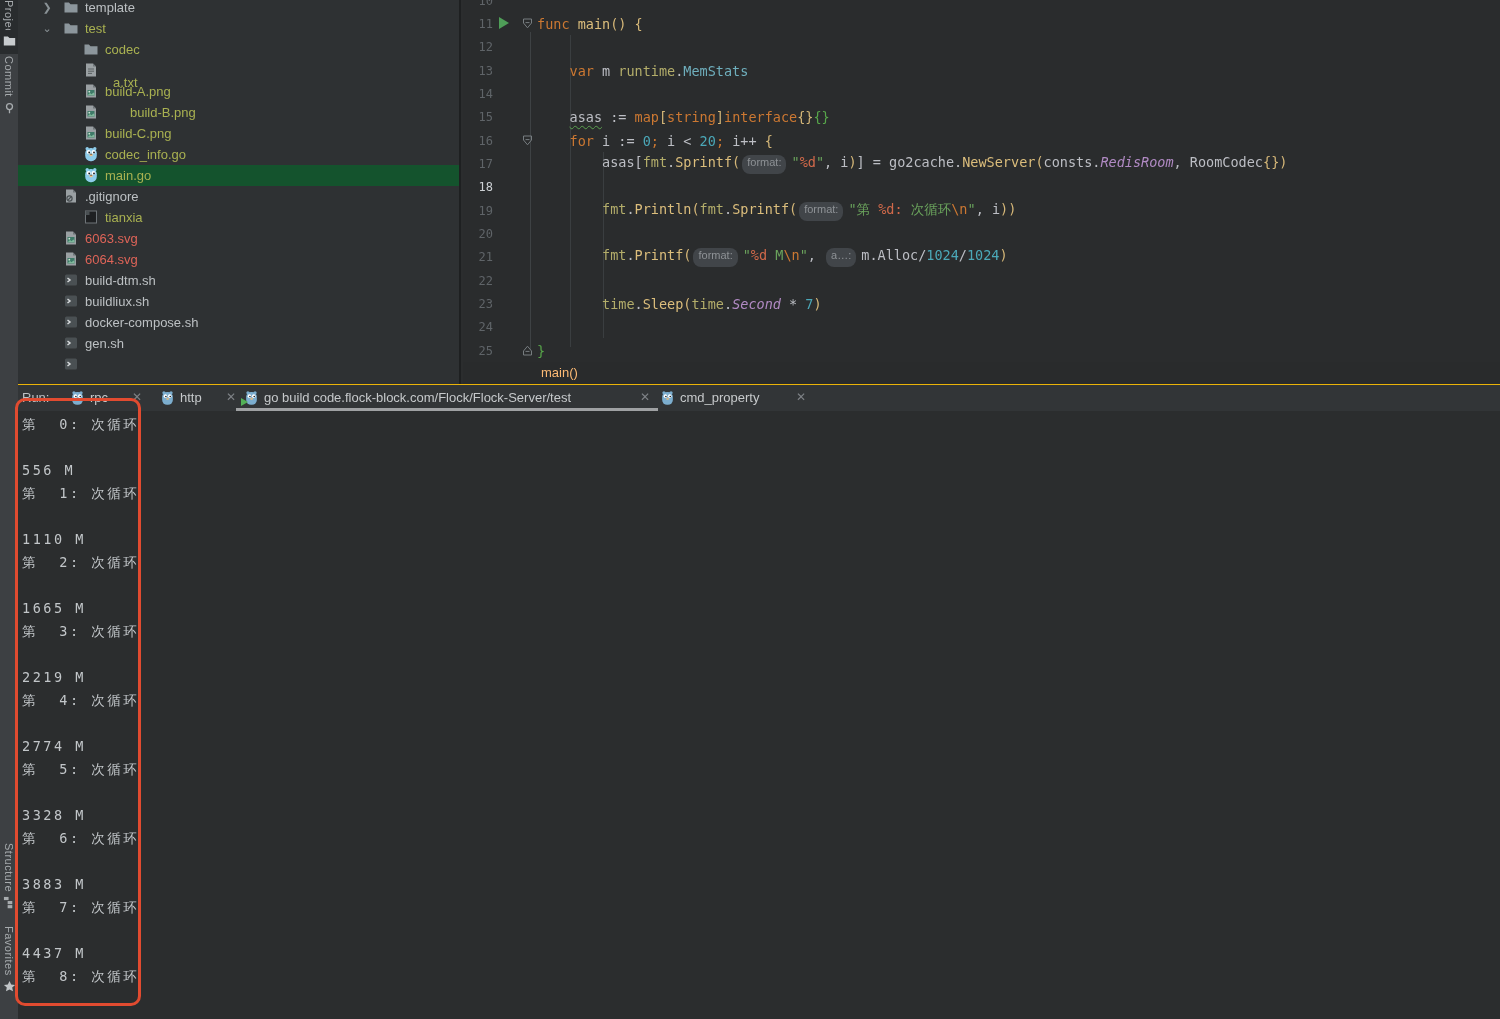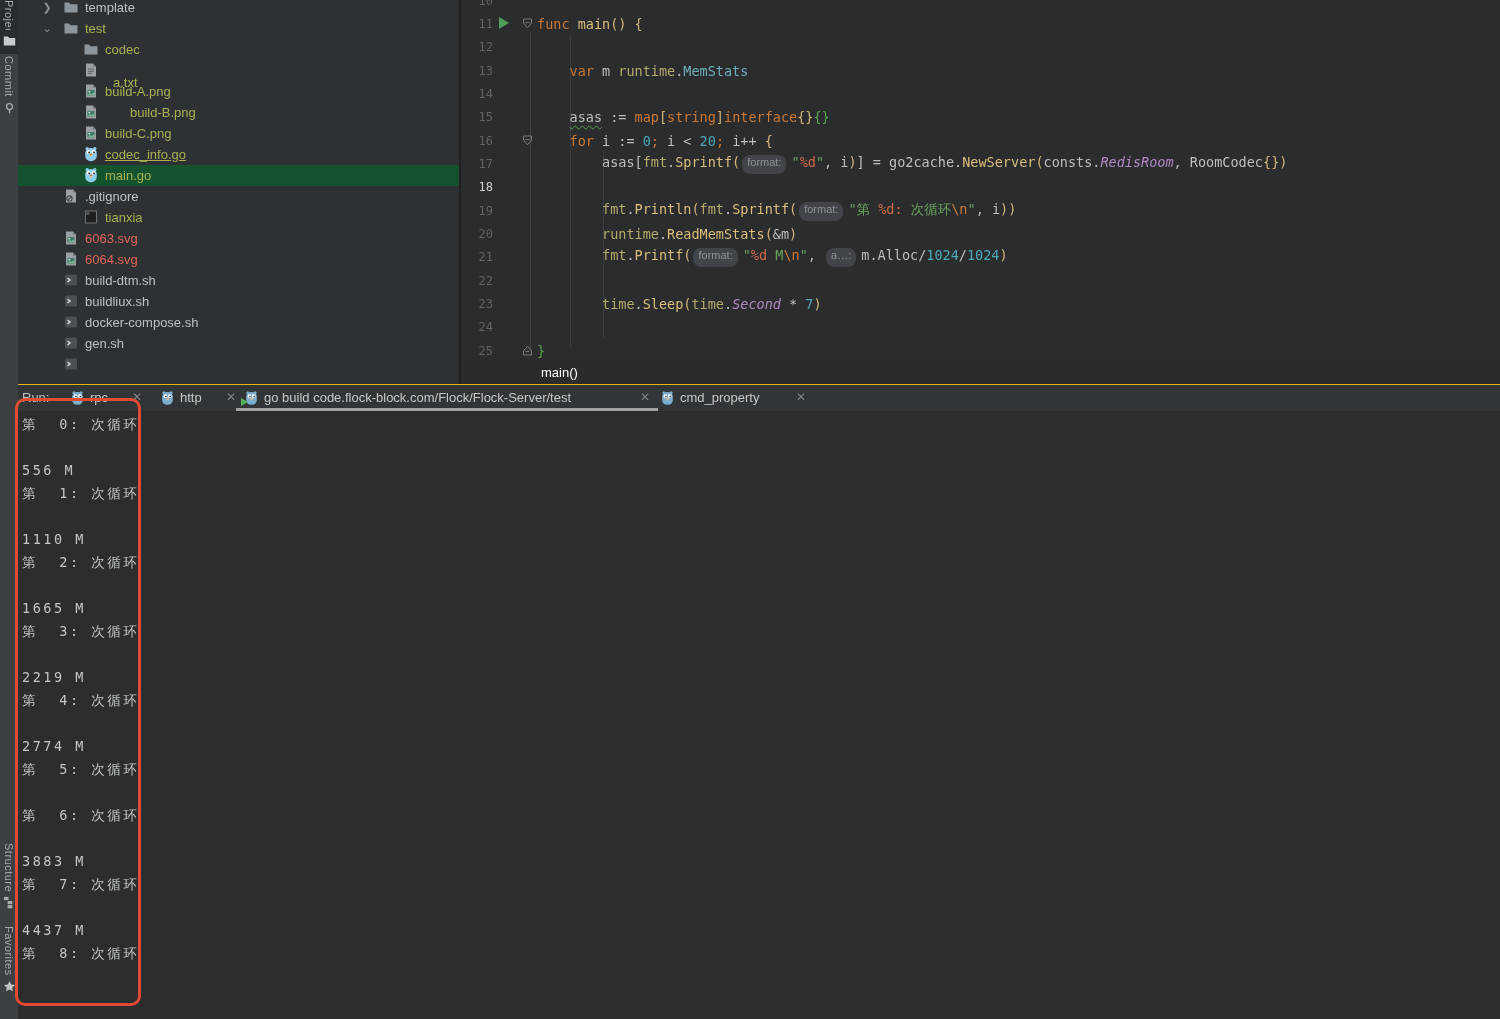--- a/index.html
+++ b/index.html
@@ -36,21 +36,21 @@
   .codetxt { flex:1; white-space:pre; font-family:"DejaVu Sans Mono",monospace; font-size:13.5px; color:#BCBEC4; }
   .guide { position:absolute; width:1px; background:#3A3E40; z-index:0; }
   .tk-kw{color:#CC7832} .tk-pl{color:#BCBEC4} .tk-fn{color:#DCBE7C} .tk-pkg{color:#B3AD6A}
   .tk-type{color:#6FAFBD} .tk-num{color:#4BA8B8} .tk-str{color:#6AA35C} .tk-spec{color:#D0694A}
   .tk-esc{color:#CC7832} .tk-const{color:#B18AC4;font-style:italic}
   .tk-bg{color:#D5B778} .tk-bgr{color:#57A64A}
   .tk-err{color:#BCBEC4; text-decoration:underline; text-decoration-style:wavy; text-decoration-color:#5BA14F; text-underline-offset:3px; text-decoration-thickness:1px;}
   .hint { display:inline-block; background:#414549; color:#8E9296; font-size:11px; line-height:15px; height:19px;
           border-radius:8px; padding:0 5px; margin:0 5px 0 2px; vertical-align:1px; font-family:"Liberation Sans",sans-serif; }
   #breadcrumb { position:absolute; left:0; bottom:0; width:100%; height:22px; background:#292B2C;
-                font-size:13px; color:#ffffff; line-height:22px; padding-left:78px; }
+                font-size:13px; color:#fdba74; line-height:22px; padding-left:78px; }
 
   
   #runpanel { position:absolute; left:0; top:384px; width:1500px; height:635px; background:#2B2D2E; border-top:1px solid #eab308; }
   #tabbar { position:absolute; left:0; top:0; width:100%; height:26px; background:#323537; }
   #run-label { position:absolute; left:22px; top:0; line-height:26px; font-size:13px; color:#BDC0C3; }
   .rtab { position:absolute; top:0; height:26px; cursor:pointer; }
   .rtab .ticon { position:absolute; left:0; top:5px; width:15px; height:16px; }
   .rtab .tname { position:absolute; left:20px; top:0; line-height:25px; font-size:13px; color:#C6C9CB; white-space:nowrap; }
   .rtab .tclose { position:absolute; top:0; line-height:25px; font-size:12px; color:#7E8286; cursor:pointer; }
   .rtab.active .underline { position:absolute; left:-8px; right:-4px; bottom:0; height:3px; background:#9FA1A3; }
@@ -181,21 +181,21 @@
             <circle cx="11.8" cy="2.7" r="1.7" fill="#8ECCEA"></circle>
             <rect x="2.2" y="1.9" width="11.6" height="13.3" rx="5.4" fill="#8ECCEA"></rect>
             <circle cx="5.7" cy="6.1" r="2" fill="#FFFFFF"></circle>
             <circle cx="10.5" cy="6.1" r="2" fill="#FFFFFF"></circle>
             <circle cx="6.2" cy="6.5" r=".9" fill="#17181A"></circle>
             <circle cx="11" cy="6.5" r=".9" fill="#17181A"></circle>
             <ellipse cx="8.1" cy="9" rx="1.7" ry="1.2" fill="#E8C28F"></ellipse>
             <path d="M7.1 8.3h2" stroke="#6B4A2F" stroke-width=".8"></path>
           </svg>
         </span>
-        <span class="t-label c-olive" style="left: 87px; text-decoration: underline;">codec_info.go</span>
+        <span class="t-label c-olive" style="left: 87px;">codec_info.go</span>
       </div>
       <div class="tree-row sel">
         <span class="t-ico" style="left: 65px;">
           <svg width="16" height="16" viewBox="0 0 16 16">
             <circle cx="4.2" cy="2.7" r="1.7" fill="#8ECCEA"></circle>
             <circle cx="11.8" cy="2.7" r="1.7" fill="#8ECCEA"></circle>
             <rect x="2.2" y="1.9" width="11.6" height="13.3" rx="5.4" fill="#8ECCEA"></rect>
             <circle cx="5.7" cy="6.1" r="2" fill="#FFFFFF"></circle>
             <circle cx="10.5" cy="6.1" r="2" fill="#FFFFFF"></circle>
             <circle cx="6.2" cy="6.5" r=".9" fill="#17181A"></circle>
@@ -363,21 +363,20 @@
           <span class="codetxt"></span>
         </div>
         <div class="code-row">
           <span class="ln">19</span>
           <span class="gz"></span>
           <span class="codetxt"><span class="tk-ws">        </span><span class="tk-pkg">fmt</span><span class="tk-pl">.</span><span class="tk-fn">Println</span><span class="tk-bg">(</span><span class="tk-pkg">fmt</span><span class="tk-pl">.</span><span class="tk-fn">Sprintf</span><span class="tk-bg">(</span><span class="hint">format:</span><span class="tk-str">"第 </span><span class="tk-spec">%d:</span><span class="tk-str"> 次循环</span><span class="tk-esc">\n</span><span class="tk-str">"</span><span class="tk-pl">, i</span><span class="tk-bg">))</span></span>
         </div>
         <div class="code-row">
           <span class="ln">20</span>
           <span class="gz"></span>
-          <span class="codetxt"><span class="tk-ws">        </span><span class="tk-pkg">runtime</span><span class="tk-pl">.</span><span class="tk-fn">ReadMemStats</span><span class="tk-bg">(</span><span class="tk-pl">&amp;m</span><span class="tk-bg">)</span></span>
         </div>
         <div class="code-row">
           <span class="ln">21</span>
           <span class="gz"></span>
           <span class="codetxt"><span class="tk-ws">        </span><span class="tk-pkg">fmt</span><span class="tk-pl">.</span><span class="tk-fn">Printf</span><span class="tk-bg">(</span><span class="hint">format:</span><span class="tk-str">"</span><span class="tk-spec">%d</span><span class="tk-str"> M</span><span class="tk-esc">\n</span><span class="tk-str">"</span><span class="tk-pl">, </span><span class="hint">a…:</span><span class="tk-pl">m.Alloc/</span><span class="tk-num">1024</span><span class="tk-pl">/</span><span class="tk-num">1024</span><span class="tk-bg">)</span></span>
         </div>
         <div class="code-row">
           <span class="ln">22</span>
           <span class="gz"></span>
           <span class="codetxt"></span>
@@ -489,20 +488,21 @@
         <div class="console-line"></div>
         <div class="console-line">1665 M</div>
         <div class="console-line">第  3: 次循环</div>
         <div class="console-line"></div>
         <div class="console-line">2219 M</div>
         <div class="console-line">第  4: 次循环</div>
         <div class="console-line"></div>
         <div class="console-line">2774 M</div>
         <div class="console-line">第  5: 次循环</div>
         <div class="console-line"></div>
+        <div class="console-line">3328 M</div>
         <div class="console-line">第  6: 次循环</div>
         <div class="console-line"></div>
         <div class="console-line">3883 M</div>
         <div class="console-line">第  7: 次循环</div>
         <div class="console-line"></div>
         <div class="console-line">4437 M</div>
         <div class="console-line">第  8: 次循环</div>
       </div>
   </div>
 

